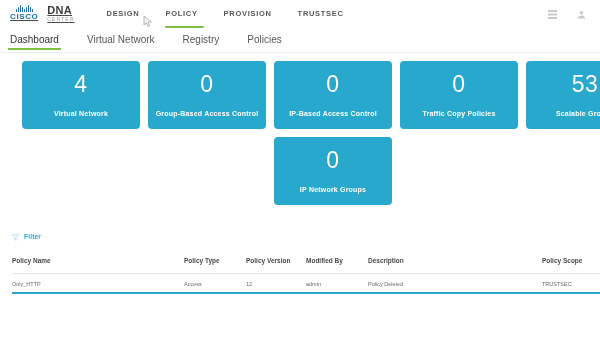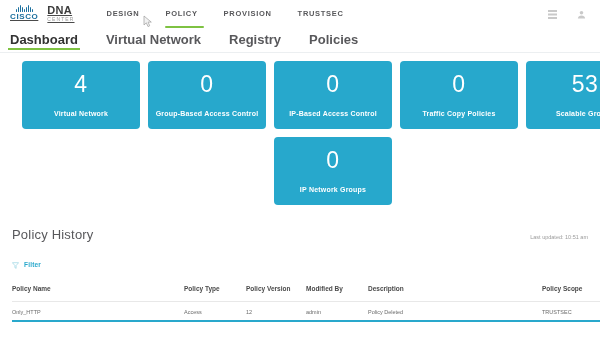--- a/index.html
+++ b/index.html
@@ -135,28 +135,27 @@
   .subnav {
     height: 25px;
     display: flex;
     align-items: center;
     gap: 28px;
     padding-left: 10px;
     border-bottom: 1px solid #eceff1;
     position: relative;
   }
   .subnav .sub-item {
-    font-size: 13px;
+    font-size: 10px;
     color: #58585b;
     cursor: pointer;
     position: relative;
     height: 25px;
     display: flex;
     align-items: center;
-    font-weight: bold;
   }
   .subnav .sub-item.active {
     color: #333;
   }
   .subnav .sub-item.active::after {
     content: "";
     position: absolute;
     left: -2px;
     right: -2px;
     bottom: 2px;
@@ -368,24 +367,20 @@
   <div class="tile-row second">
     <div class="tile">
       <div class="tile-value">0</div>
       <div class="tile-label">IP Network Groups</div>
     </div>
   </div>
 </div>
 
 <div class="history">
 
-  <div class="history-head">
-    <div class="history-title">Policy History</div>
-    <div class="last-updated">Last updated: 10:51 am</div>
-  </div>
 
   <div class="filter-row">
     <span>
       <svg width="7" height="7" viewBox="0 0 10 10">
         <path d="M0.6 1 L9.4 1 L5.9 5 L5.9 9 L4.1 8 L4.1 5 Z" fill="none" stroke="#8fd0e0" stroke-width="0.9"></path>
       </svg>
     </span>
     <span class="filter-label">Filter</span>
   </div>
 

